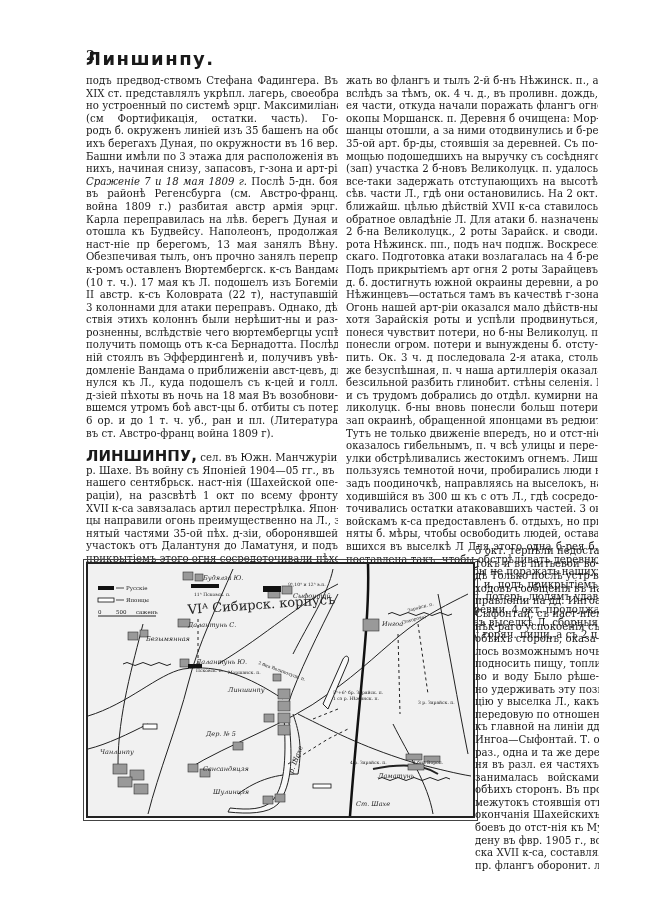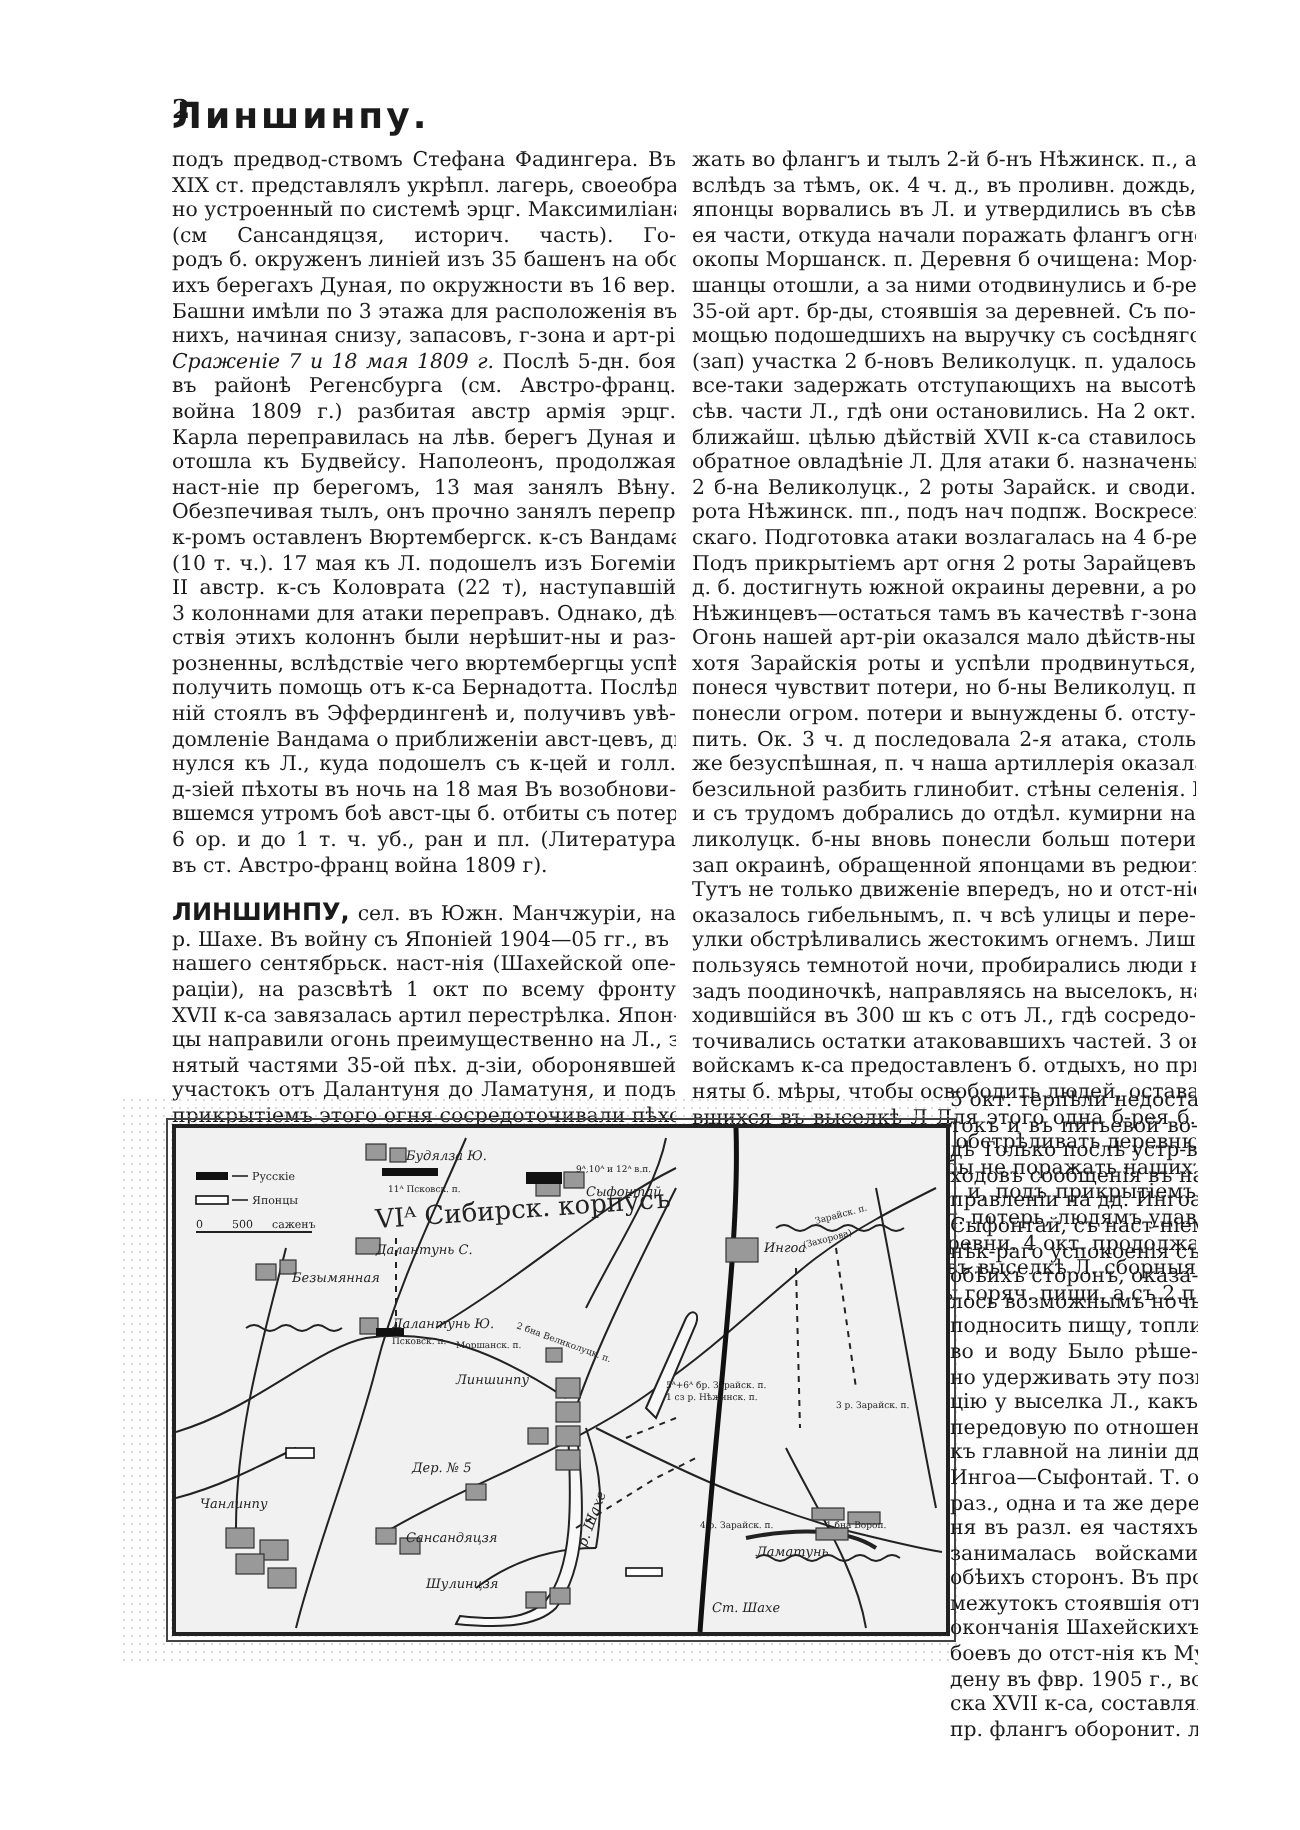--- a/index.html
+++ b/index.html
@@ -9,21 +9,21 @@
   .page-num { position:absolute; left:0; top:0; font-size:13px; font-weight:bold; }
   .running-title { position:absolute; left:0; right:0; top:0; text-align:left;
          font-family:"DejaVu Sans", sans-serif; font-weight:bold; font-size:18px; letter-spacing:1.5px; }
   .col { position:absolute; font-size:10.2px; line-height:12.6px; text-align:justify; }
   .left { left:86px; top:75px; width:252px; }
   .right { left:346px; top:75px; width:252px; }
   .right-narrow { left:475px; top:545px; width:124px; }
   .line { display:block; white-space:nowrap; text-align:justify; text-align-last:justify; overflow:hidden; }
   .line.last { text-align-last:left; }
   .it { font-style:italic; }
-  .hw { font-family:"DejaVu Sans", sans-serif; font-weight:bold; font-size:12px; }
+  .hw { font-family:"DejaVu Sans", sans-serif; font-weight:bold; font-size:15px; }
   .gap { height:10px; }
   .map-wrap { position:absolute; left:86px; top:562px; width:385px; height:252px;
          background:#f1f1f1; border:2px solid #222; outline:1px solid #444; outline-offset:2px; }
   .map-wrap svg { width:100%; height:100%; display:block; }
   .speckle { position:absolute; left:60px; top:548px; width:420px; height:285px;
          background-image:radial-gradient(#bbb 0.6px, transparent 0.7px);
          background-size:4px 4px; opacity:0.55; }
 </style>
 </head>
 <body>
@@ -31,21 +31,21 @@
 <div class="header">
   <span class="page-num">2</span>
   <span class="running-title">Линшинпу.</span>
 </div>
 
 <div class="col left">
   <div id="left-lines">
       <span class="line">подъ предвод-ствомъ Стефана Фадингера. Въ</span>
       <span class="line">XIX ст. представлялъ укрѣпл. лагерь, своеобраз-</span>
       <span class="line">но устроенный по системѣ эрцг. Максимиліана</span>
-      <span class="line">(см Сансандяцзя, историч. часть). Го-</span>
+      <span class="line">(см Фортификація, остатки. часть). Го-</span>
       <span class="line">родъ б. окруженъ линіей изъ 35 башенъ на обо-</span>
       <span class="line">ихъ берегахъ Дуная, по окружности въ 16 вер.</span>
       <span class="line">Башни имѣли по 3 этажа для расположенія въ</span>
       <span class="line">нихъ, начиная снизу, запасовъ, г-зона и арт-ріи.</span>
       <span class="line"><span class="it">Сраженіе 7 и 18 мая 1809 г. </span><span>Послѣ 5-дн. боя</span></span>
       <span class="line">въ районѣ Регенсбурга (см. Австро-франц.</span>
       <span class="line">война 1809 г.) разбитая австр армія эрцг.</span>
       <span class="line">Карла переправилась на лѣв. берегъ Дуная и</span>
       <span class="line">отошла къ Будвейсу. Наполеонъ, продолжая</span>
       <span class="line">наст-ніе пр берегомъ, 13 мая занялъ Вѣну.</span>
@@ -84,21 +84,20 @@
         <span class="line">ками мѣс-ти, приблизиться къ сѣв. части. Л;</span>
         <span class="line last">охвативъ деревню слѣва, прот-къ сталъ пора-</span>
       </div>
   </div>
 </div>
 
 <div class="col right">
   <div id="right-lines">
       <span class="line">жать во флангъ и тылъ 2-й б-нъ Нѣжинск. п., а</span>
       <span class="line">вслѣдъ за тѣмъ, ок. 4 ч. д., въ проливн. дождь,</span>
-      <span class="line">японцы ворвались въ Л. и утвердились въ сѣв</span>
       <span class="line">ея части, откуда начали поражать флангъ огнемъ</span>
       <span class="line">окопы Моршанск. п. Деревня б очищена: Мор-</span>
       <span class="line">шанцы отошли, а за ними отодвинулись и б-реи</span>
       <span class="line">35-ой арт. бр-ды, стоявшія за деревней. Съ по-</span>
       <span class="line">мощью подошедшихъ на выручку съ сосѣдняго</span>
       <span class="line">(зап) участка 2 б-новъ Великолуцк. п. удалось</span>
       <span class="line">все-таки задержать отступающихъ на высотѣ</span>
       <span class="line">сѣв. части Л., гдѣ они остановились. На 2 окт.</span>
       <span class="line">ближайш. цѣлью дѣйствій XVII к-са ставилось</span>
       <span class="line">обратное овладѣніе Л. Для атаки б. назначены</span>

